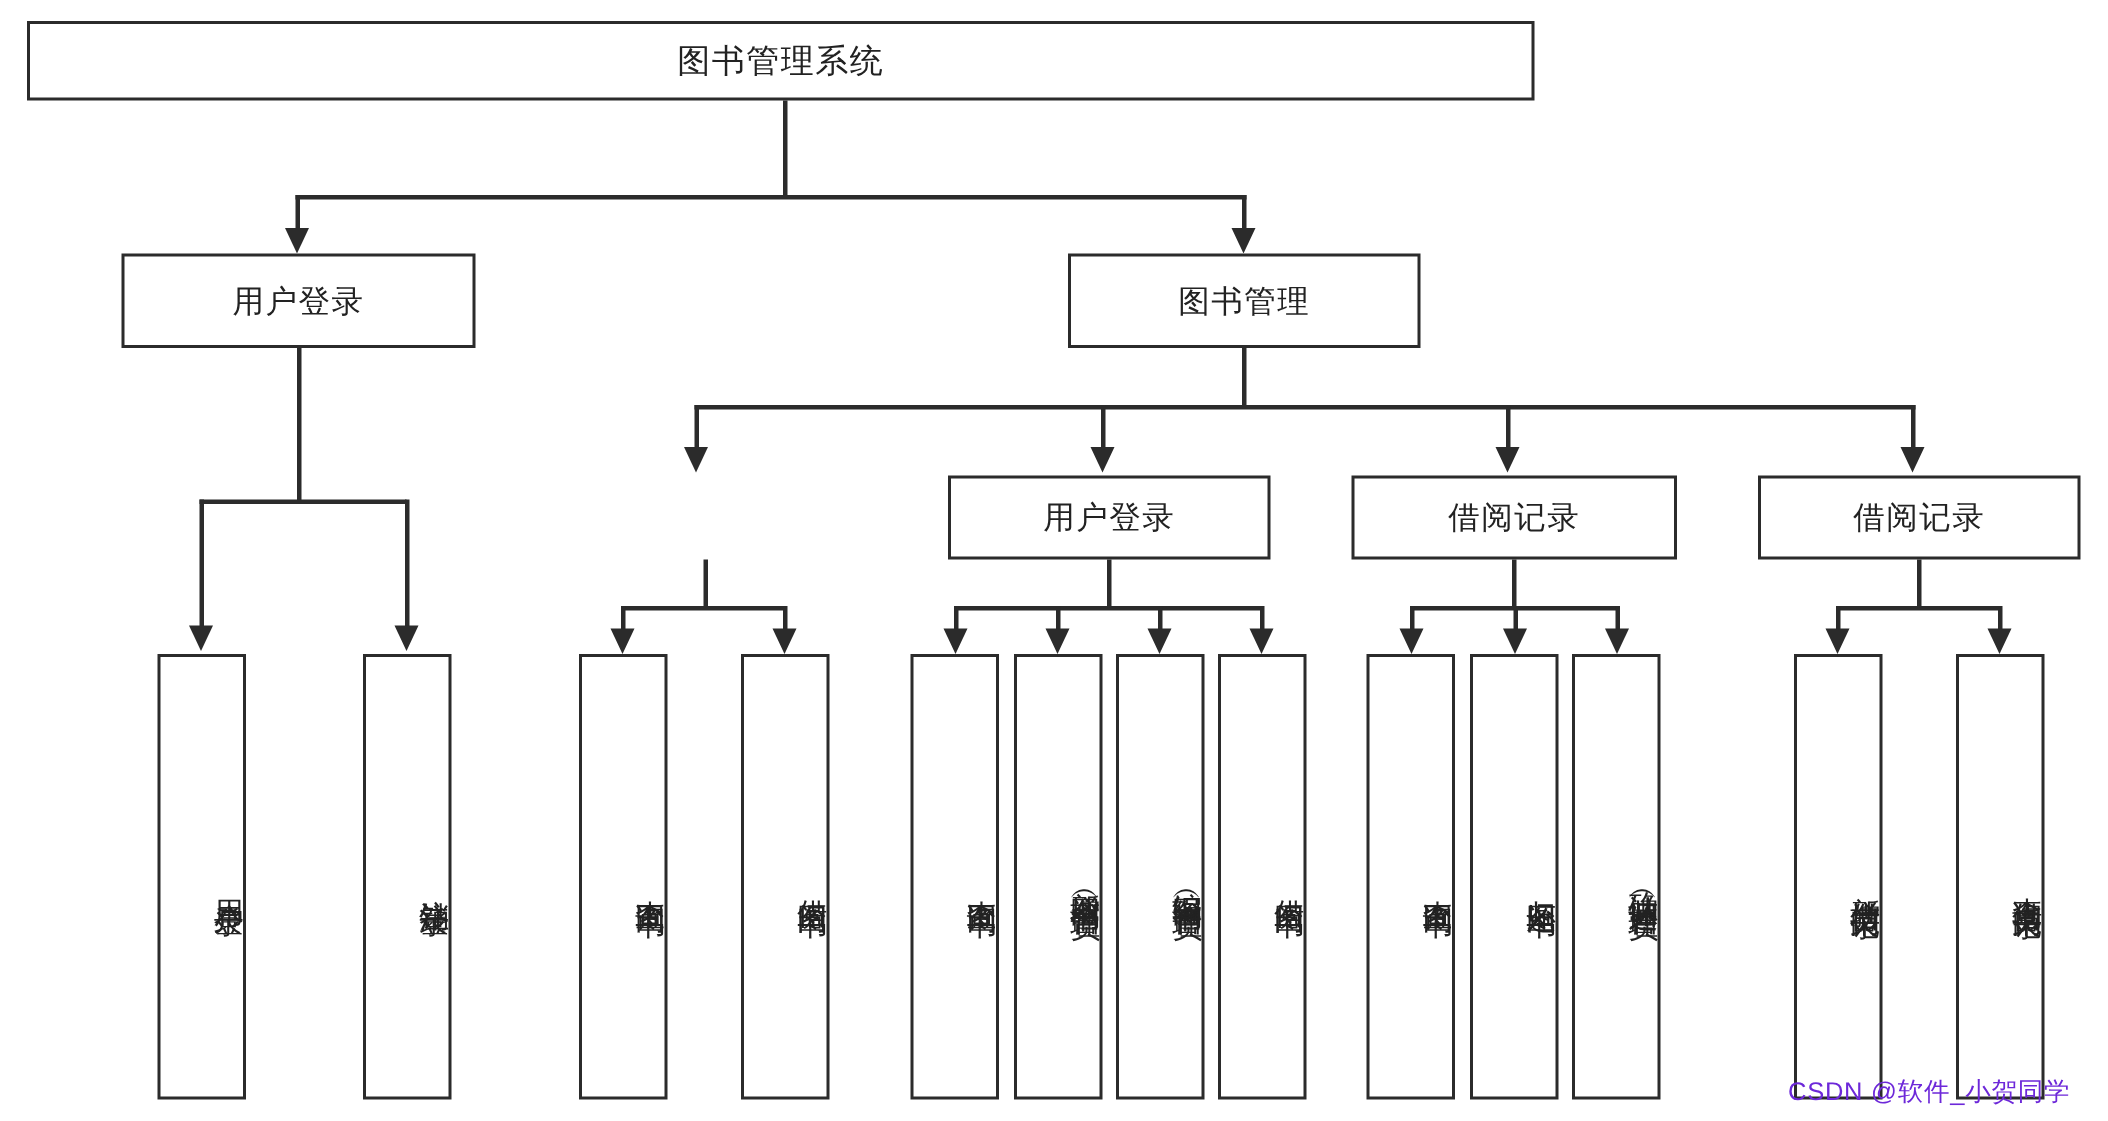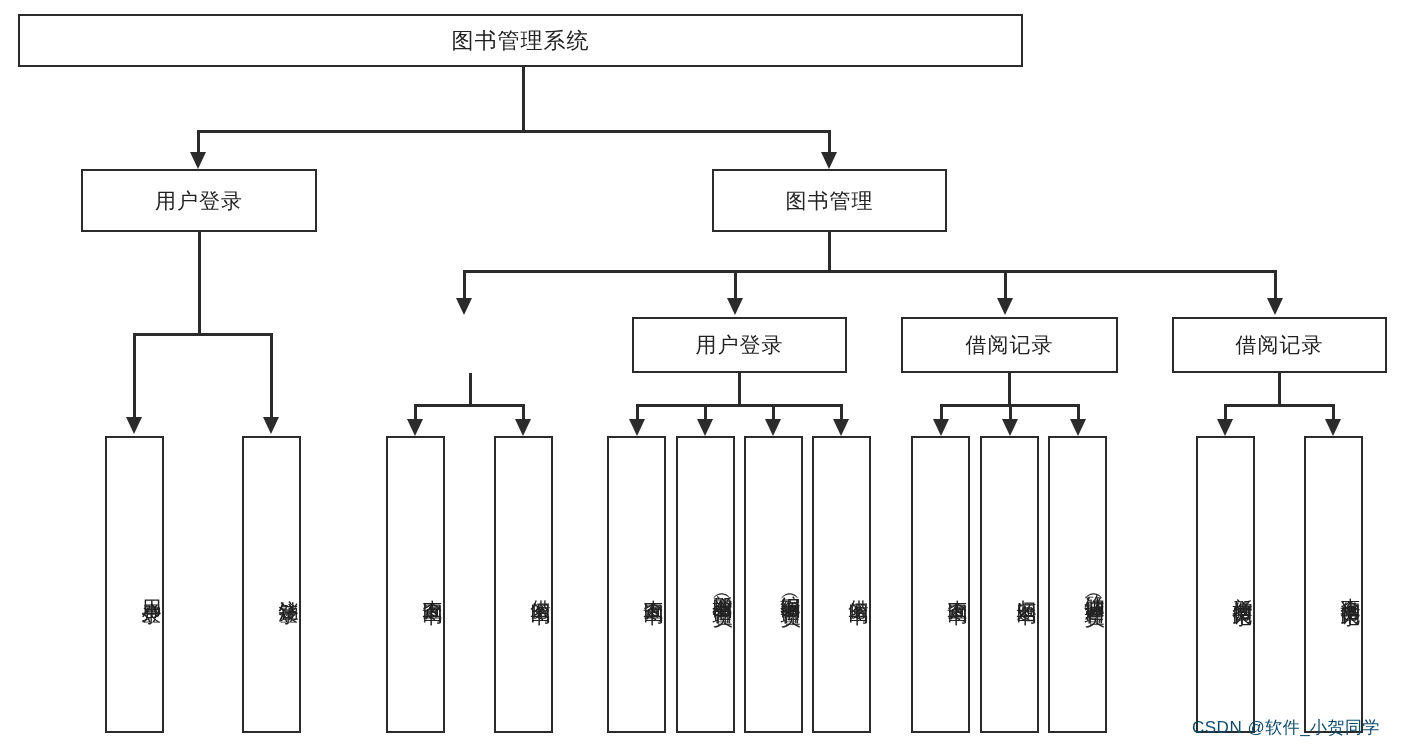--- a/index.html
+++ b/index.html
@@ -52,21 +52,21 @@
     width:0;height:0;
     border-left:8px solid transparent;
     border-right:8px solid transparent;
     border-top:17px solid #2b2b2b;
   }
 
   
   .watermark{
     position:absolute;
     font-size:17px;
-    color:#0c4a6e;
+    color:#6d28d9;
     white-space:nowrap;
     letter-spacing:.5px;
   }
 </style>
 </head>
 <body>
 
 <div id="canvas">
 
   <div class="node h root" style="left:18px;top:14px;width:1005px;height:53px;">图书管理系统</div>

